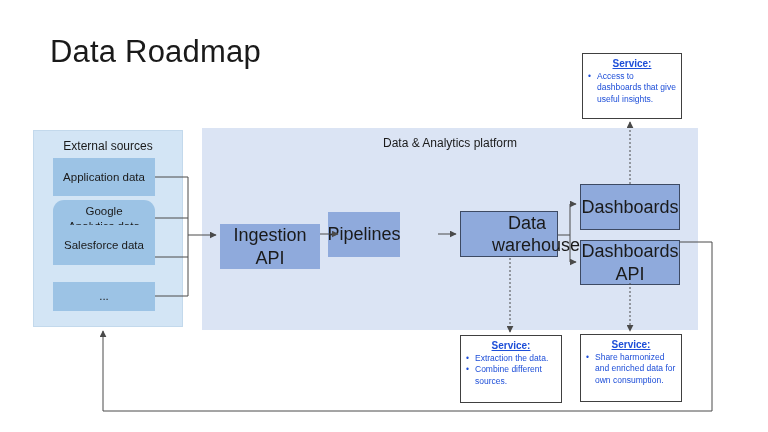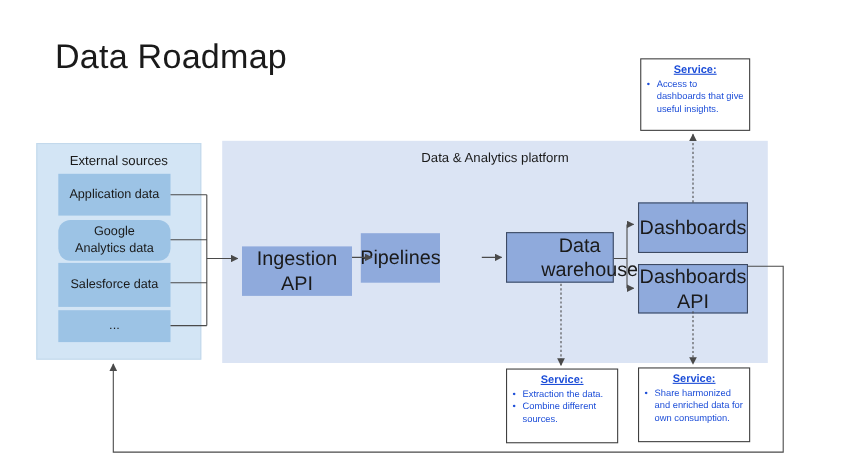--- a/index.html
+++ b/index.html
@@ -25,21 +25,21 @@
   }
   
   .src{
     position:absolute;left:53px;width:102px;background:var(--source_fill,#9cc3e5);
     display:flex;align-items:center;justify-content:center;text-align:center;
     font-size:11.5px;line-height:1.3;box-sizing:border-box;
   }
   .src span{display:inline-block;max-width:84px;}
   .b-app{top:158px;height:38px;}
   .b-goo{top:200px;height:37px;border-radius:11px;}
-  .b-sal{top:239px;height:40px;}
+  .b-sal{top:225px;height:40px;}
   .b-dot{top:282px;height:29px;}
   
   .node{
     position:absolute;background:var(--node_fill,#8faadc);
     display:flex;align-items:center;justify-content:center;text-align:center;
     font-size:18px;line-height:1.25;box-sizing:border-box;color:var(--text,#1a1a1a);
   }
   .node.bordered{border:1px solid var(--node_border,#3d4a63);}
   .n-ing{left:220px;top:224px;width:100px;height:45px;}
   .n-pip{left:328px;top:212px;width:72px;height:45px;}

